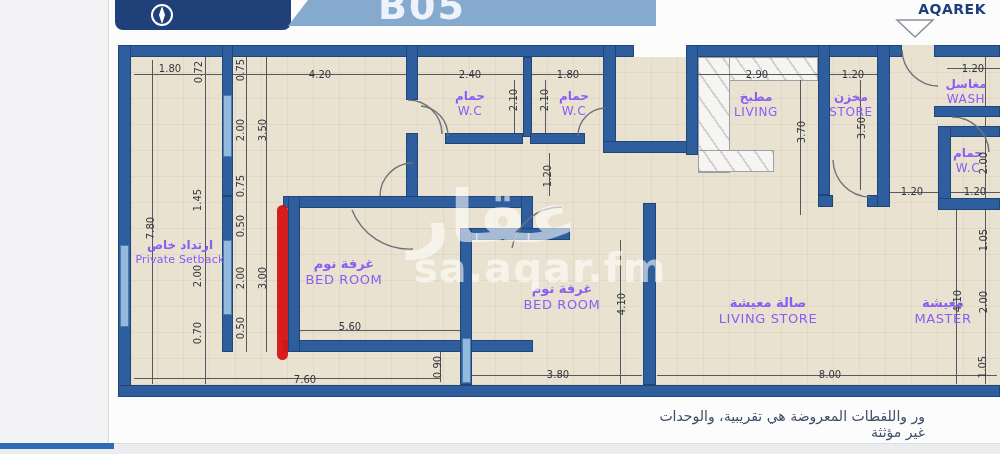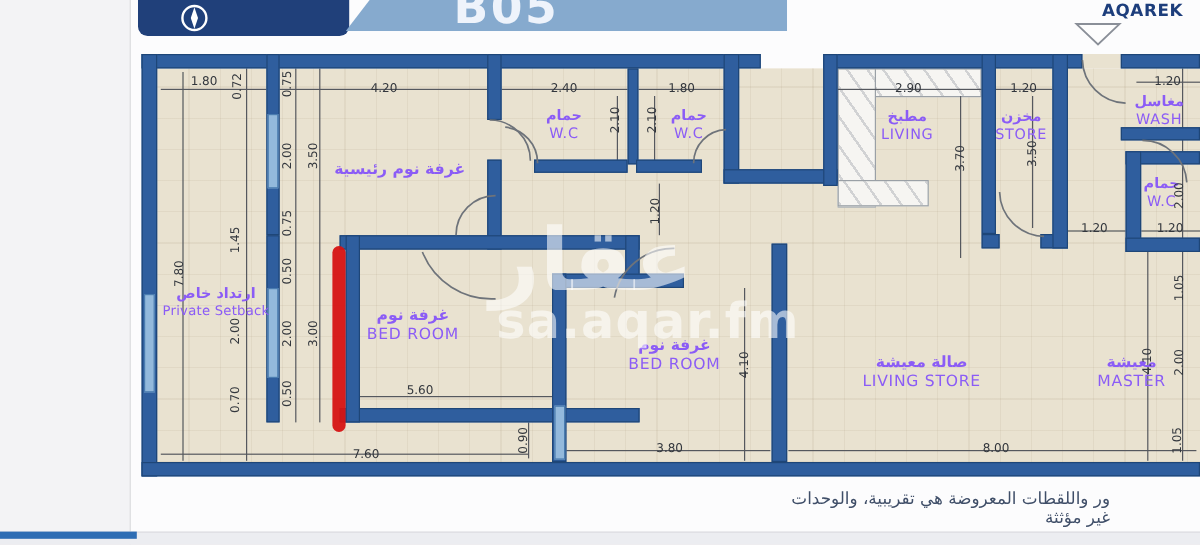--- a/index.html
+++ b/index.html
@@ -142,21 +142,20 @@
     <path d="M578,136 A28,28 0 0 1 605,108"></path>
     <path d="M352,210 A62,62 0 0 0 413,249"></path>
     <path d="M512,248 A50,50 0 0 1 562,207"></path>
     <path d="M833,160 A38,38 0 0 0 870,197"></path>
     <path d="M902,50 A37,37 0 0 0 938,86"></path>
     <path d="M952,117 A37,37 0 0 1 989,152"></path>
   </g>
 </svg>
 
 <div class="room" style="left:333px;top:142px">
-  <div class="ar" dir="rtl">غرفة نوم رئيسية</div>
 </div>
 <div class="room small" style="left:470px;top:104px">
   <div class="ar" dir="rtl">حمام</div>
   <div class="en">W.C</div>
 </div>
 <div class="room small" style="left:574px;top:104px">
   <div class="ar" dir="rtl">حمام</div>
   <div class="en">W.C</div>
 </div>
 <div class="room small" style="left:756px;top:105px">

